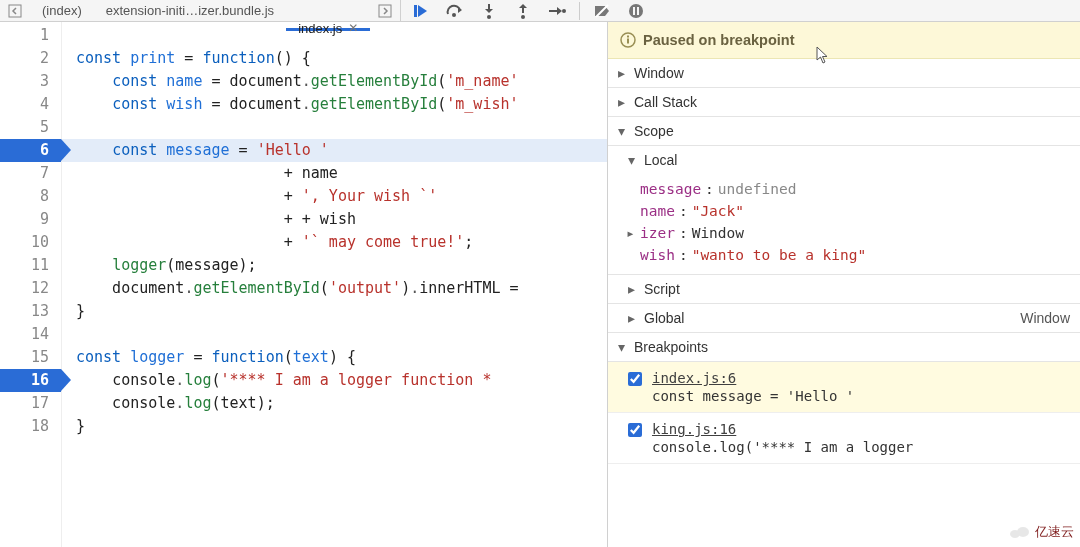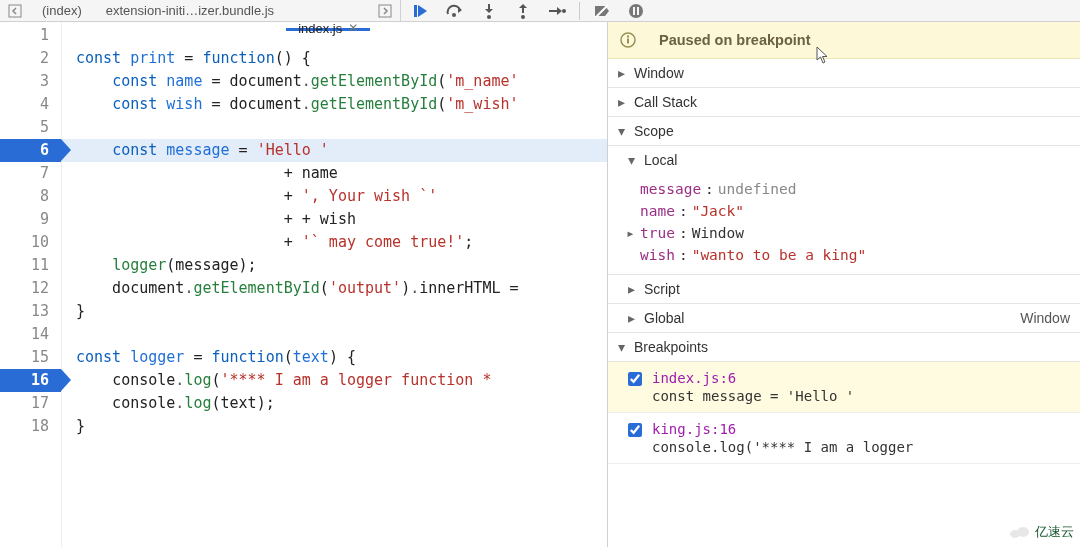--- a/index.html
+++ b/index.html
@@ -137,21 +137,21 @@
     display: flex;
     flex-direction: column;
     overflow: hidden;
   }
   .banner {
     background: #fdf8d8;
     border-bottom: 1px solid #ece6b4;
     padding: 10px 12px;
     display: flex;
     align-items: center;
-    gap: 23px;
+    gap: 7px;
     font-weight: 700;
     color: #6a6241;
     font-size: 14.5px;
     position: relative;
   }
   .cursor-svg { position:absolute; left:208px; top:24px; }
   .sect {
     border-bottom: 1px solid #e4e4e4;
     padding: 6px 10px;
     display: flex;
@@ -178,26 +178,26 @@
     padding: 8px 10px 8px 44px;
     border-bottom: 1px solid #eee;
     position: relative;
     font-size: 14px;
   }
   .bp-item.active { background: #fffbe0; }
   .bp-item .cb {
     position:absolute; left:20px; top:10px;
     width:14px; height:14px; accent-color:#2a6cd6;
   }
-  .bp-item .loc { color:#a21caf; }
+  .bp-item .loc { color:#404040;text-decoration:underline; }
   .bp-item .src { color:#333; margin-top:2px; }
   .watermark {
     position:absolute;
     right:6px; bottom:6px;
-    color:#14532d; font-size:13px;
+    color:#7f1d1d; font-size:13px;
     display:flex; align-items:center; gap:4px;
     pointer-events:none;
   }
   .watermark svg { opacity:.6; }
 </style>
 </head>
 <body>
 
 <div class="tabbar">
   <div class="iconbtn">
@@ -337,21 +337,21 @@
           <span>: </span>
           <span class="val-undef">undefined</span>
         </div>
         <div class="row">
           <span class="prop">name</span>
           <span>: </span>
           <span class="val-str">"Jack"</span>
         </div>
         <div class="row">
           <span style="color: rgb(102, 102, 102); width: 10px; margin-left: -14px;">▸</span>
-          <span class="prop">true</span>
+          <span class="prop">izer</span>
           <span>: </span>
           <span class="val-win">Window</span>
         </div>
         <div class="row">
           <span class="prop">wish</span>
           <span>: </span>
           <span class="val-str">"wanto to be a king"</span>
         </div>
       </div>
     <div class="sect" style="padding-left:20px">

